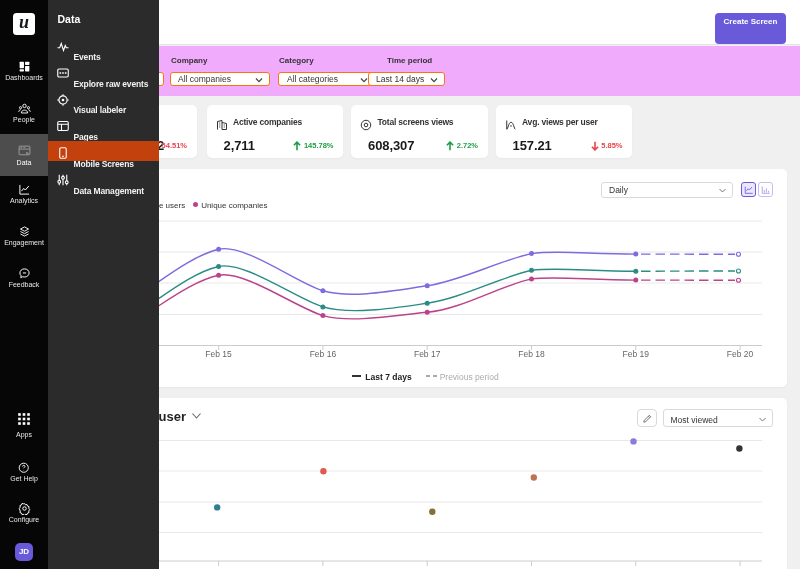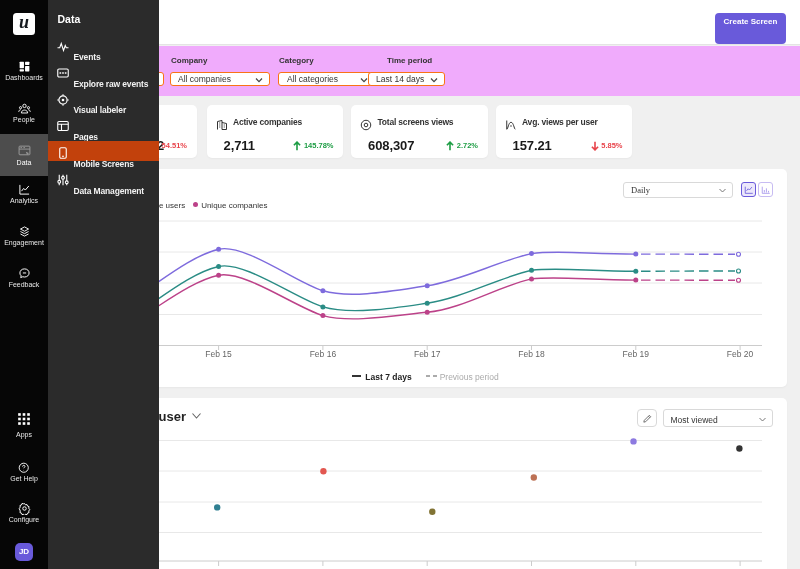--- a/index.html
+++ b/index.html
@@ -125,21 +125,21 @@
       <div class="val">157.21</div>
       <div class="pct down">
           <svg width="8" height="10" viewBox="0 0 8 10" fill="none" stroke="#e8434a" stroke-width="1.6">
             <path d="M4 0.7v7.9M0.9 5.7L4 8.9l3.1-3.2"></path>
           </svg>
           <span>5.85%</span>
         </div>
     </div>
 
     <div class="card" id="chartcard">
-      <div class="sel" style="right:54px; top:12.5px; width:110px;font-family:Liberation Serif, serif;">
+      <div class="sel" style="right:54px; top:12.5px; width:132px;">
           <span class="txt">Daily</span>
           <span class="chev">
             <svg width="9" height="9" viewBox="0 0 9 9">
               <path d="M1.5 3l3 3 3-3" fill="none" stroke="#777" stroke-width="1"></path>
             </svg>
           </span>
         </div>
       <div class="sel" style="right:31px; top:12.5px; width:15.5px; height:15.5px; background:#ece8fb; border-color:#695ada;">
           <svg width="10" height="10" viewBox="0 0 24 24" style="position:absolute;left:2px;top:2px;" fill="none" stroke="#695ada" stroke-width="2">
             <path d="M3 4v16h18"></path>

